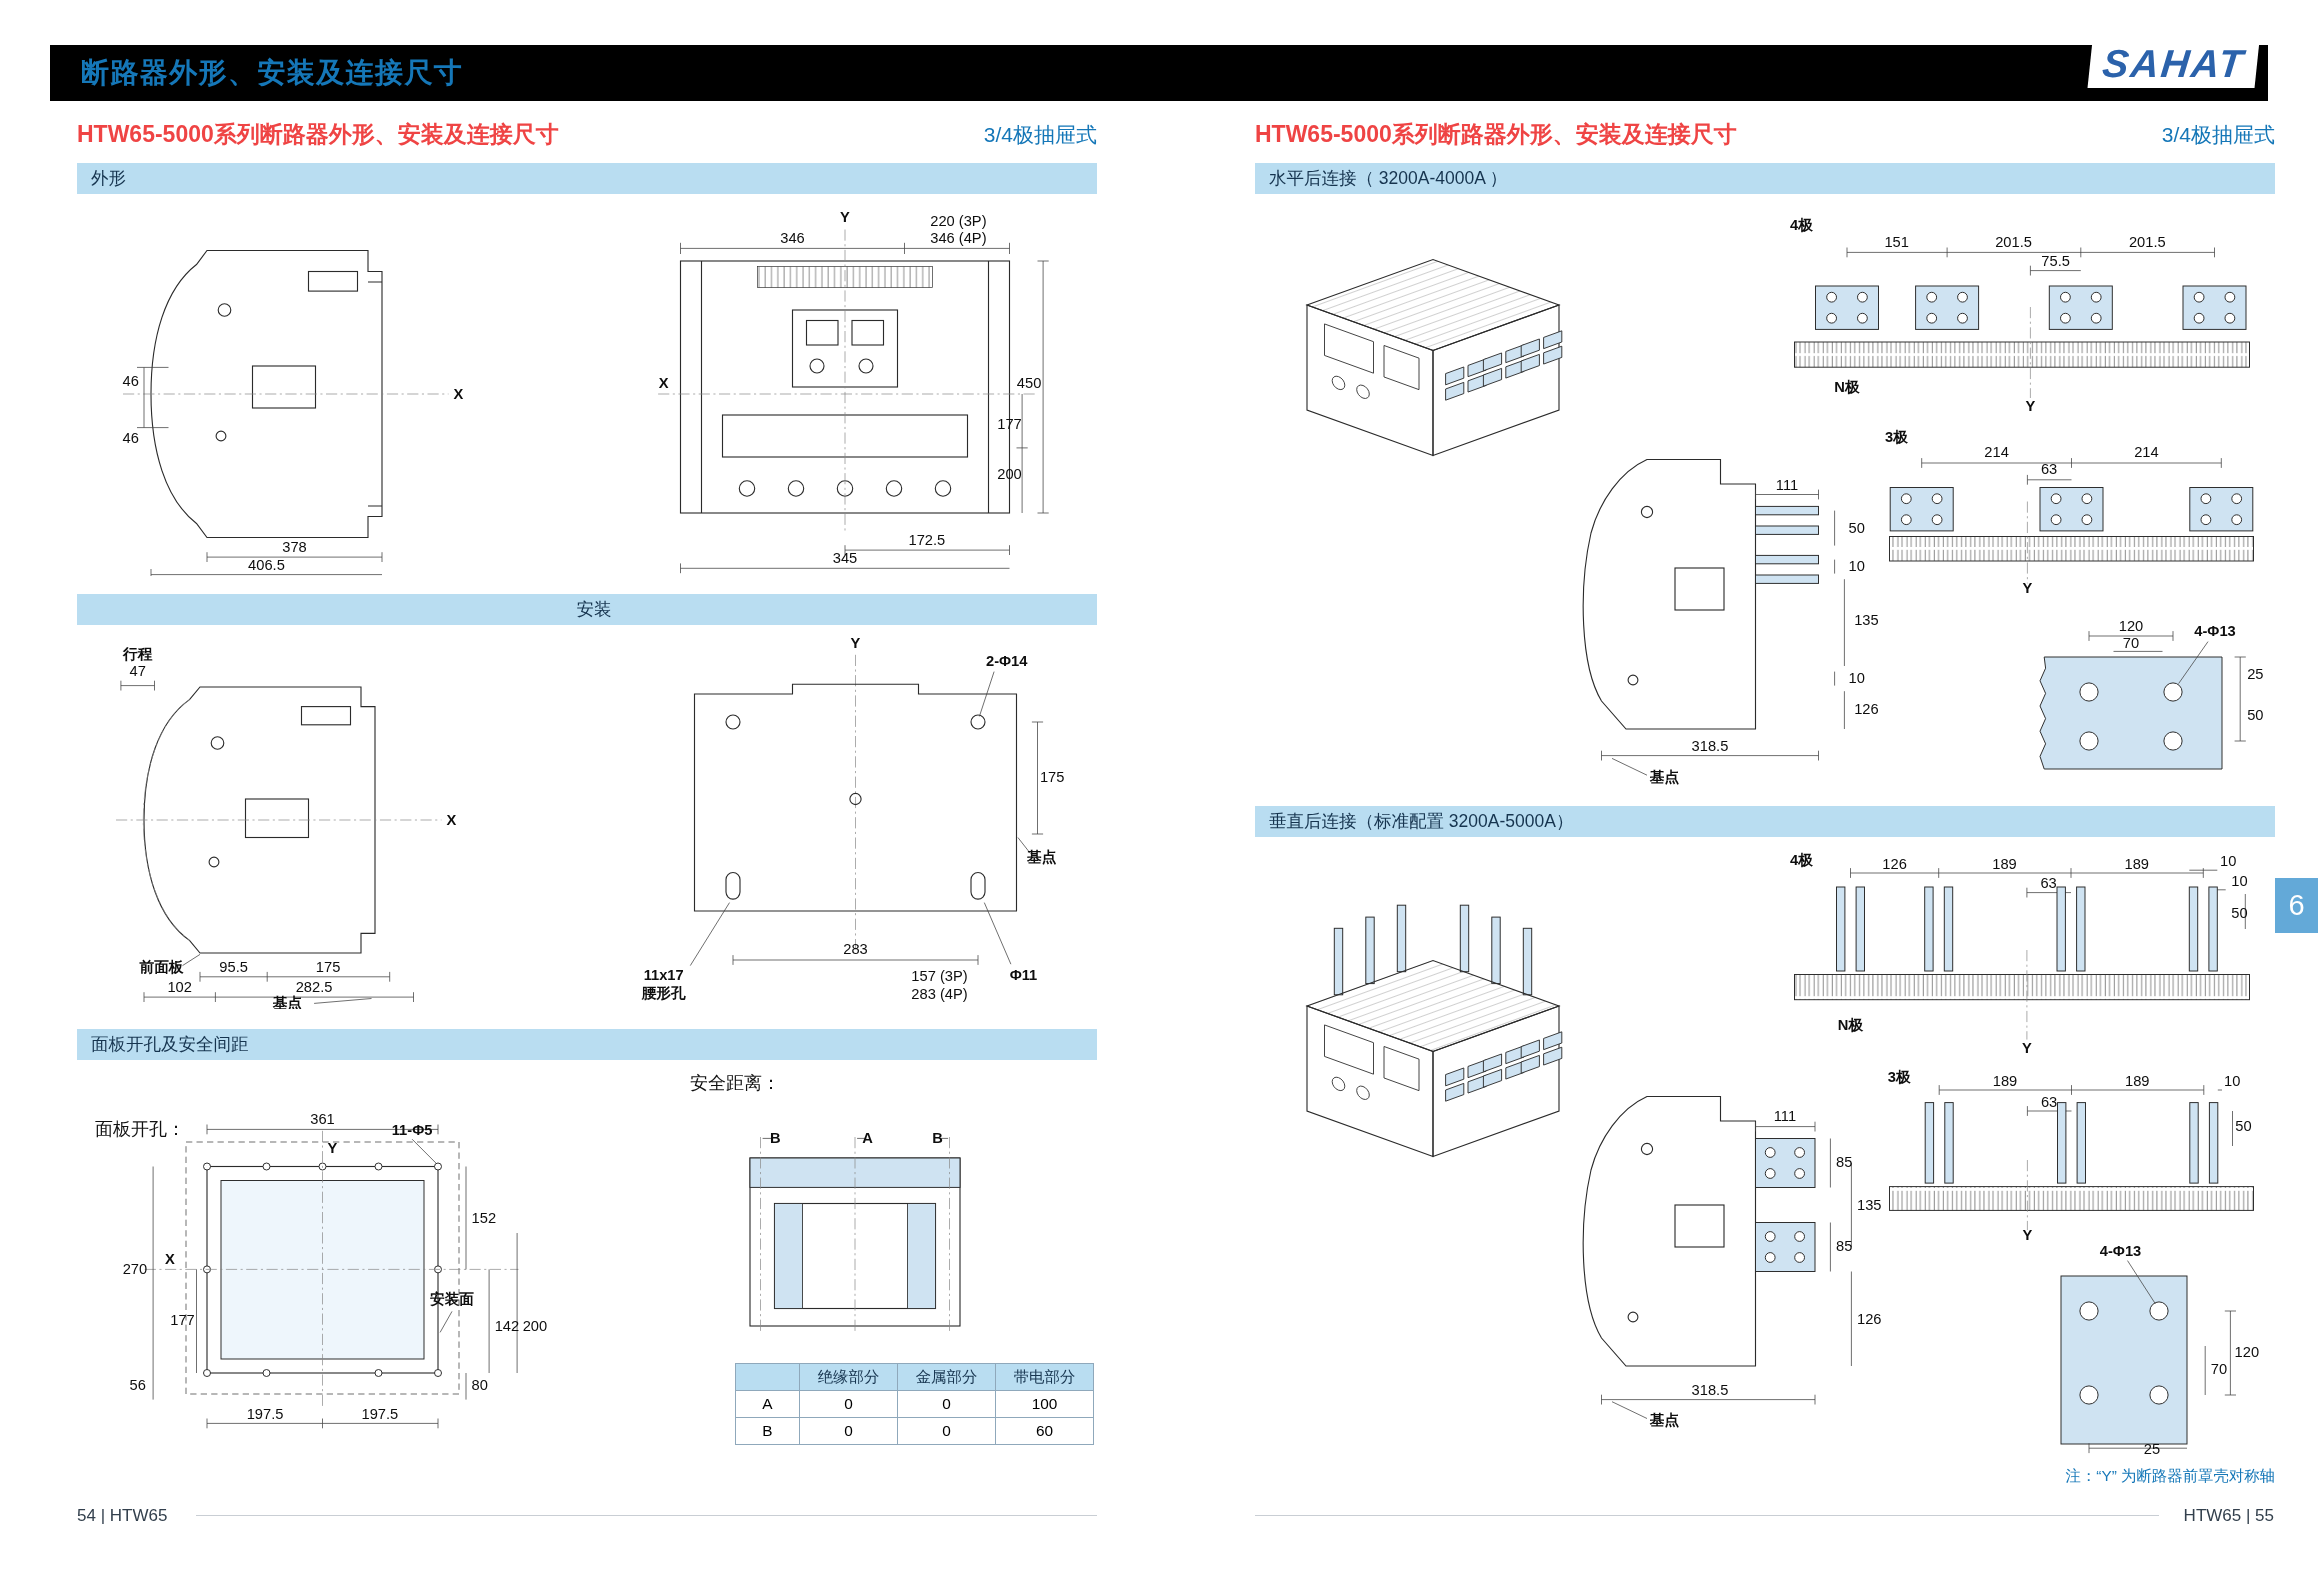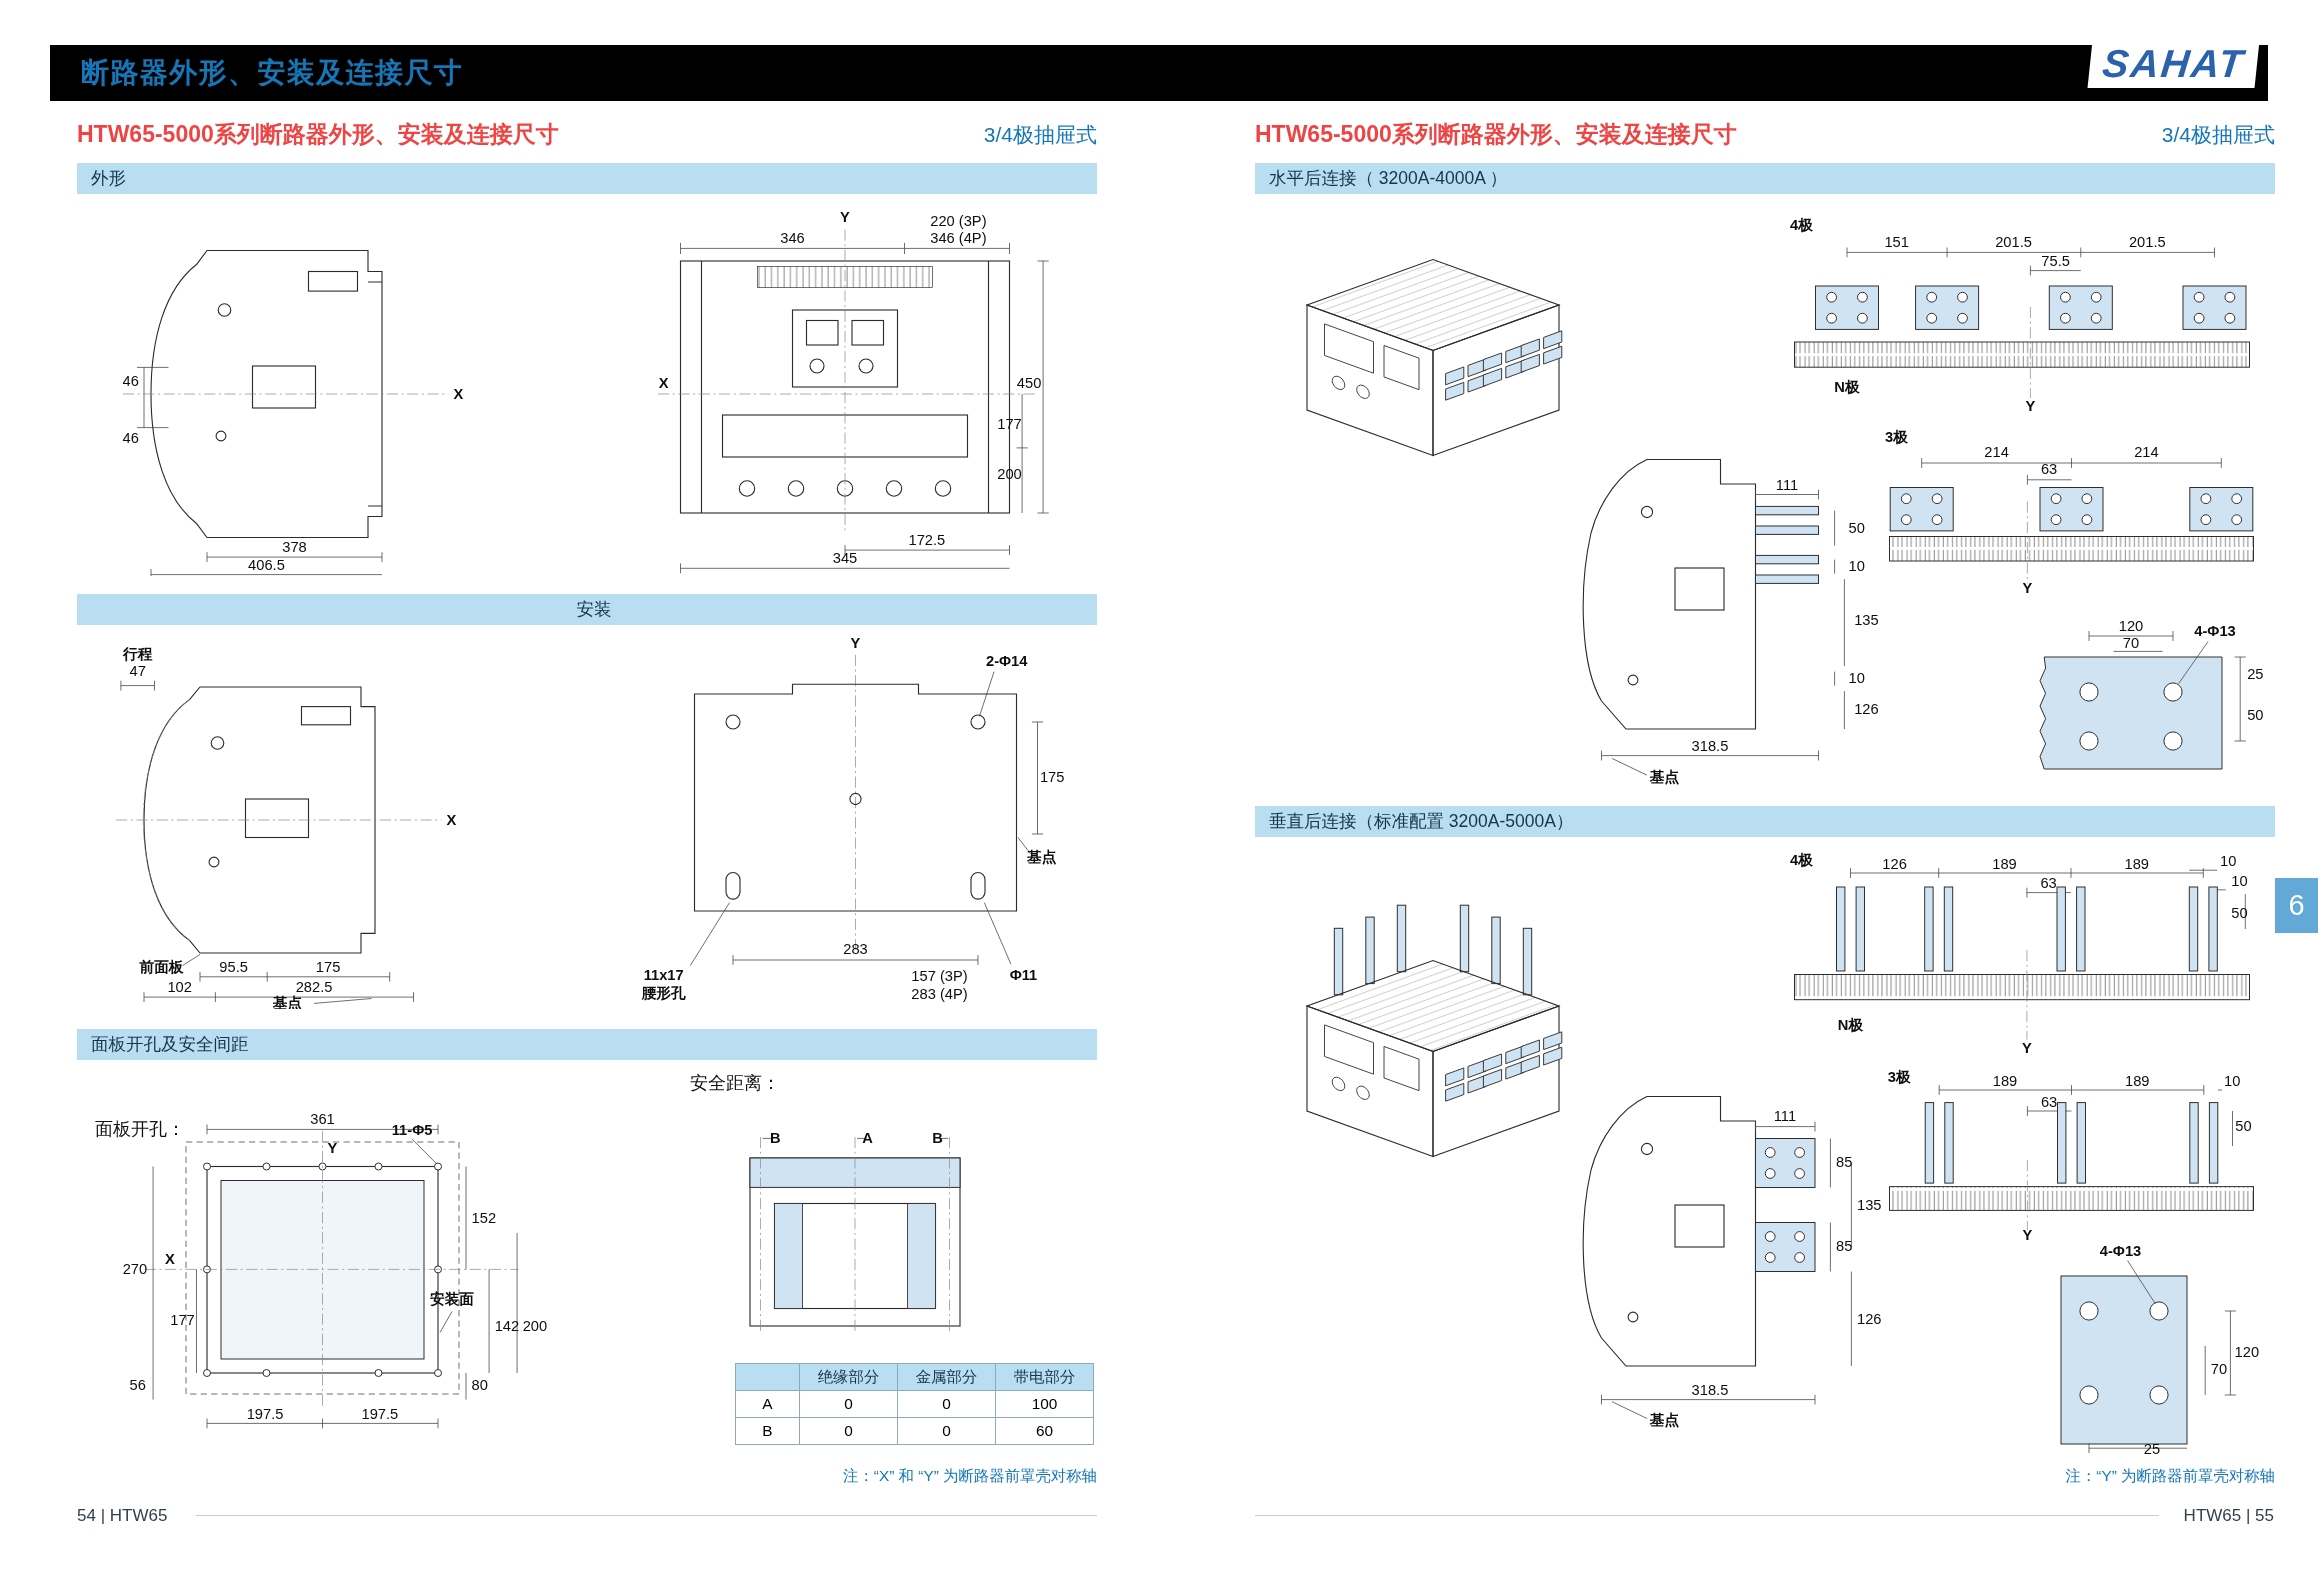--- a/index.html
+++ b/index.html
@@ -300,21 +300,20 @@
       </tr>
       <tr>
         <td class="c0">B</td>
         <td>0</td>
         <td>0</td>
         <td>60</td>
       </tr>
     </tbody>
   </table>
 
-  <div class="note" style="left:77px;top:1466px;width:1020px;">注：“X” 和 “Y” 为断路器前罩壳对称轴</div>
   <div class="footer-text" style="left:77px;top:1506px;">54 | HTW65</div>
   <div class="footer-line" style="left:196px;top:1515px;width:901px;"></div>
 
   <div class="ptitle" style="left:1255px;top:119px;width:1020px;">
     <h2>HTW65-5000系列断路器外形、安装及连接尺寸</h2>
     <span class="sub">3/4极抽屉式</span>
   </div>
 
   <div class="secbar" style="left:1255px;top:163px;width:1020px;">水平后连接（ 3200A-4000A ）</div>
 

